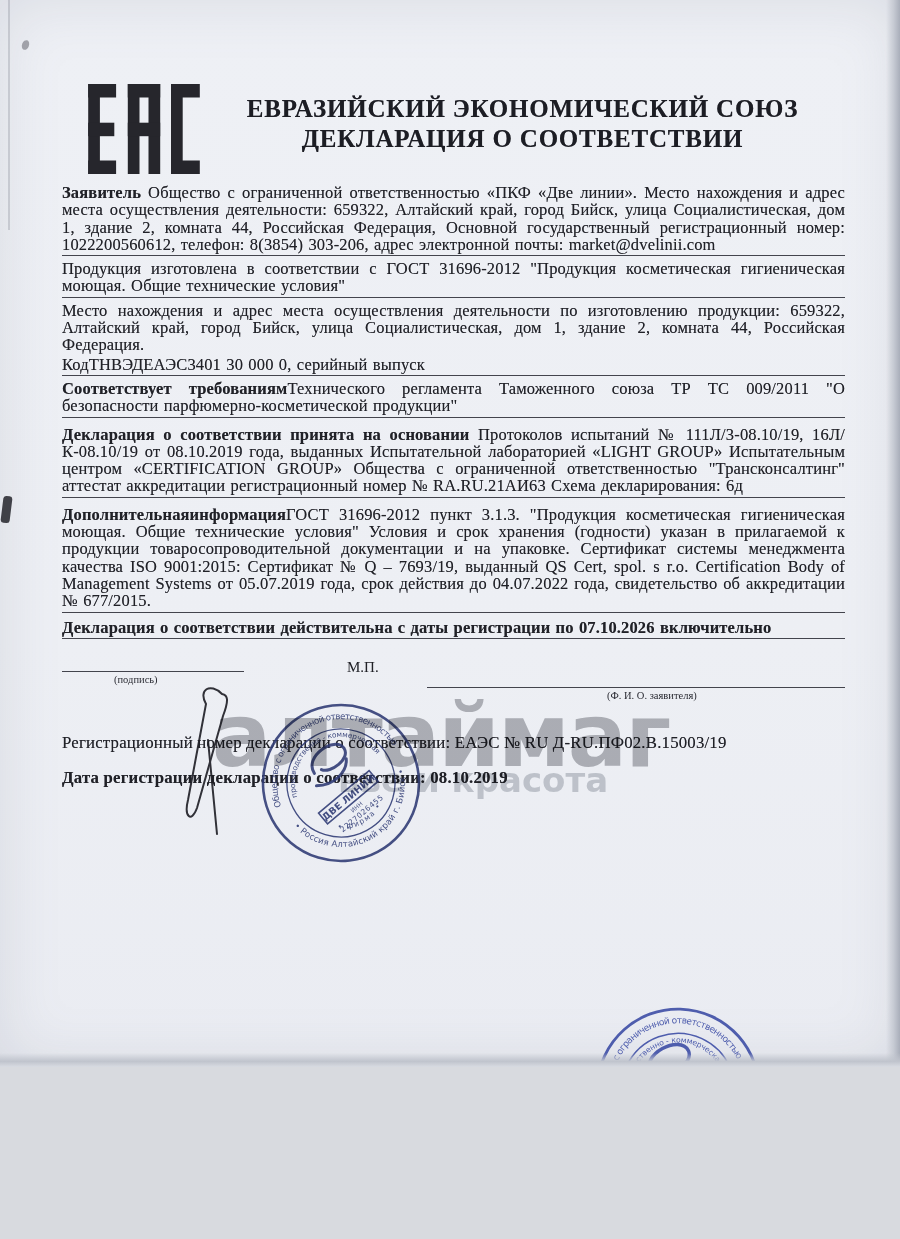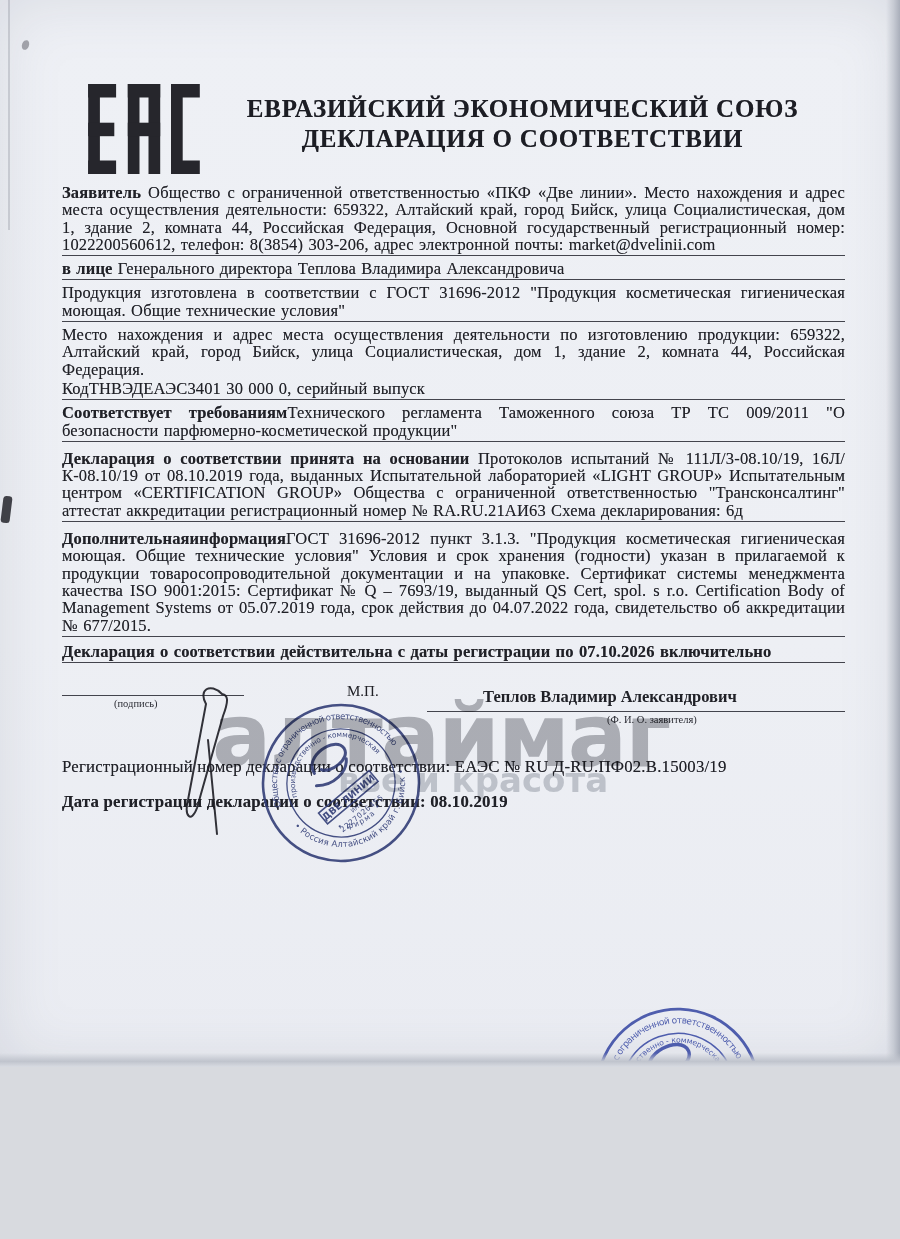--- a/index.html
+++ b/index.html
@@ -78,35 +78,33 @@
     </svg>
     <div class="titles">
       <div class="t1">ЕВРАЗИЙСКИЙ ЭКОНОМИЧЕСКИЙ СОЮЗ</div>
       <div class="t2">ДЕКЛАРАЦИЯ О СООТВЕТСТВИИ</div>
     </div>
   </div>
 
   <div class="doc">
     <div id="sections">
         <div class="sec ul"><b>Заявитель </b><span>Общество с ограниченной ответственностью «ПКФ «Две линии». Место нахождения и адрес места осуществления деятельности: 659322, Алтайский край, город Бийск, улица Социалистическая, дом 1, здание 2, комната 44, Российская Федерация, Основной государственный регистрационный номер: 1022200560612, телефон: 8(3854) 303-206, адрес электронной почты: market@dvelinii.com</span></div>
-        <div class="sec ul"><b>в лице </b><span>Генерального директора Теплова Владимира Александровича</span></div>
         <div class="sec ul"><span>Продукция изготовлена в соответствии с ГОСТ 31696-2012 "Продукция косметическая гигиеническая моющая. Общие технические условия"</span></div>
         <div class="sec"><span>Место нахождения и адрес места осуществления деятельности по изготовлению продукции: 659322, Алтайский край, город Бийск, улица Социалистическая, дом 1, здание 2, комната 44, Российская Федерация.</span></div>
         <div class="sec ul"><span>КодТНВЭДЕАЭС3401 30 000 0, серийный выпуск</span></div>
         <div class="sec ul"><b>Соответствует требованиям</b><span>Технического регламента Таможенного союза ТР ТС 009/2011 "О безопасности парфюмерно-косметической продукции"</span></div>
         <div class="sec ul" style="margin-top: 8px;"><b>Декларация о соответствии принята на основании </b><span>Протоколов испытаний № 111Л/3-08.10/19, 16Л/К-08.10/19 от 08.10.2019 года, выданных Испытательной лабораторией «LIGHT GROUP» Испытательным центром «CERTIFICATION GROUP» Общества с ограниченной ответственностью "Трансконсалтинг" аттестат аккредитации регистрационный номер № RA.RU.21АИ63 Схема декларирования: 6д</span></div>
         <div class="sec ul" style="margin-top: 8px;"><b>Дополнительнаяинформация</b><span>ГОСТ 31696-2012 пункт 3.1.3. "Продукция косметическая гигиеническая моющая. Общие технические условия" Условия и срок хранения (годности) указан в прилагаемой к продукции товаросопроводительной документации и на упаковке. Сертификат системы менеджмента качества ISO 9001:2015: Сертификат № Q – 7693/19, выданный QS Cert, spol. s r.o. Certification Body of Management Systems от 05.07.2019 года, срок действия до 04.07.2022 года, свидетельство об аккредитации № 677/2015.</span></div>
         <div class="sec ul" style="margin-top: 6px;"><b>Декларация о соответствии действительна с даты регистрации по 07.10.2026 включительно</b></div>
       </div>
 
     <div class="sigblock">
       <div class="sig-line"></div>
       <div class="sig-cap">(подпись)</div>
       <div class="mp">М.П.</div>
-      <div class="fio">Теплов Владимир Александрович</div>
       <div class="fio-line"></div>
       <div class="fio-cap">(Ф. И. О. заявителя)</div>
     </div>
 
     <div class="regline">Регистрационный номер декларации о соответствии: ЕАЭС № RU Д-RU.ПФ02.В.15003/19</div>
     <div class="dateline">Дата регистрации декларации о соответствии: 08.10.2019</div>
   </div>
 
   <div class="wm" id="wm2">вье и красота</div>
   <div class="wm" id="wm1">алтаймаг</div>

